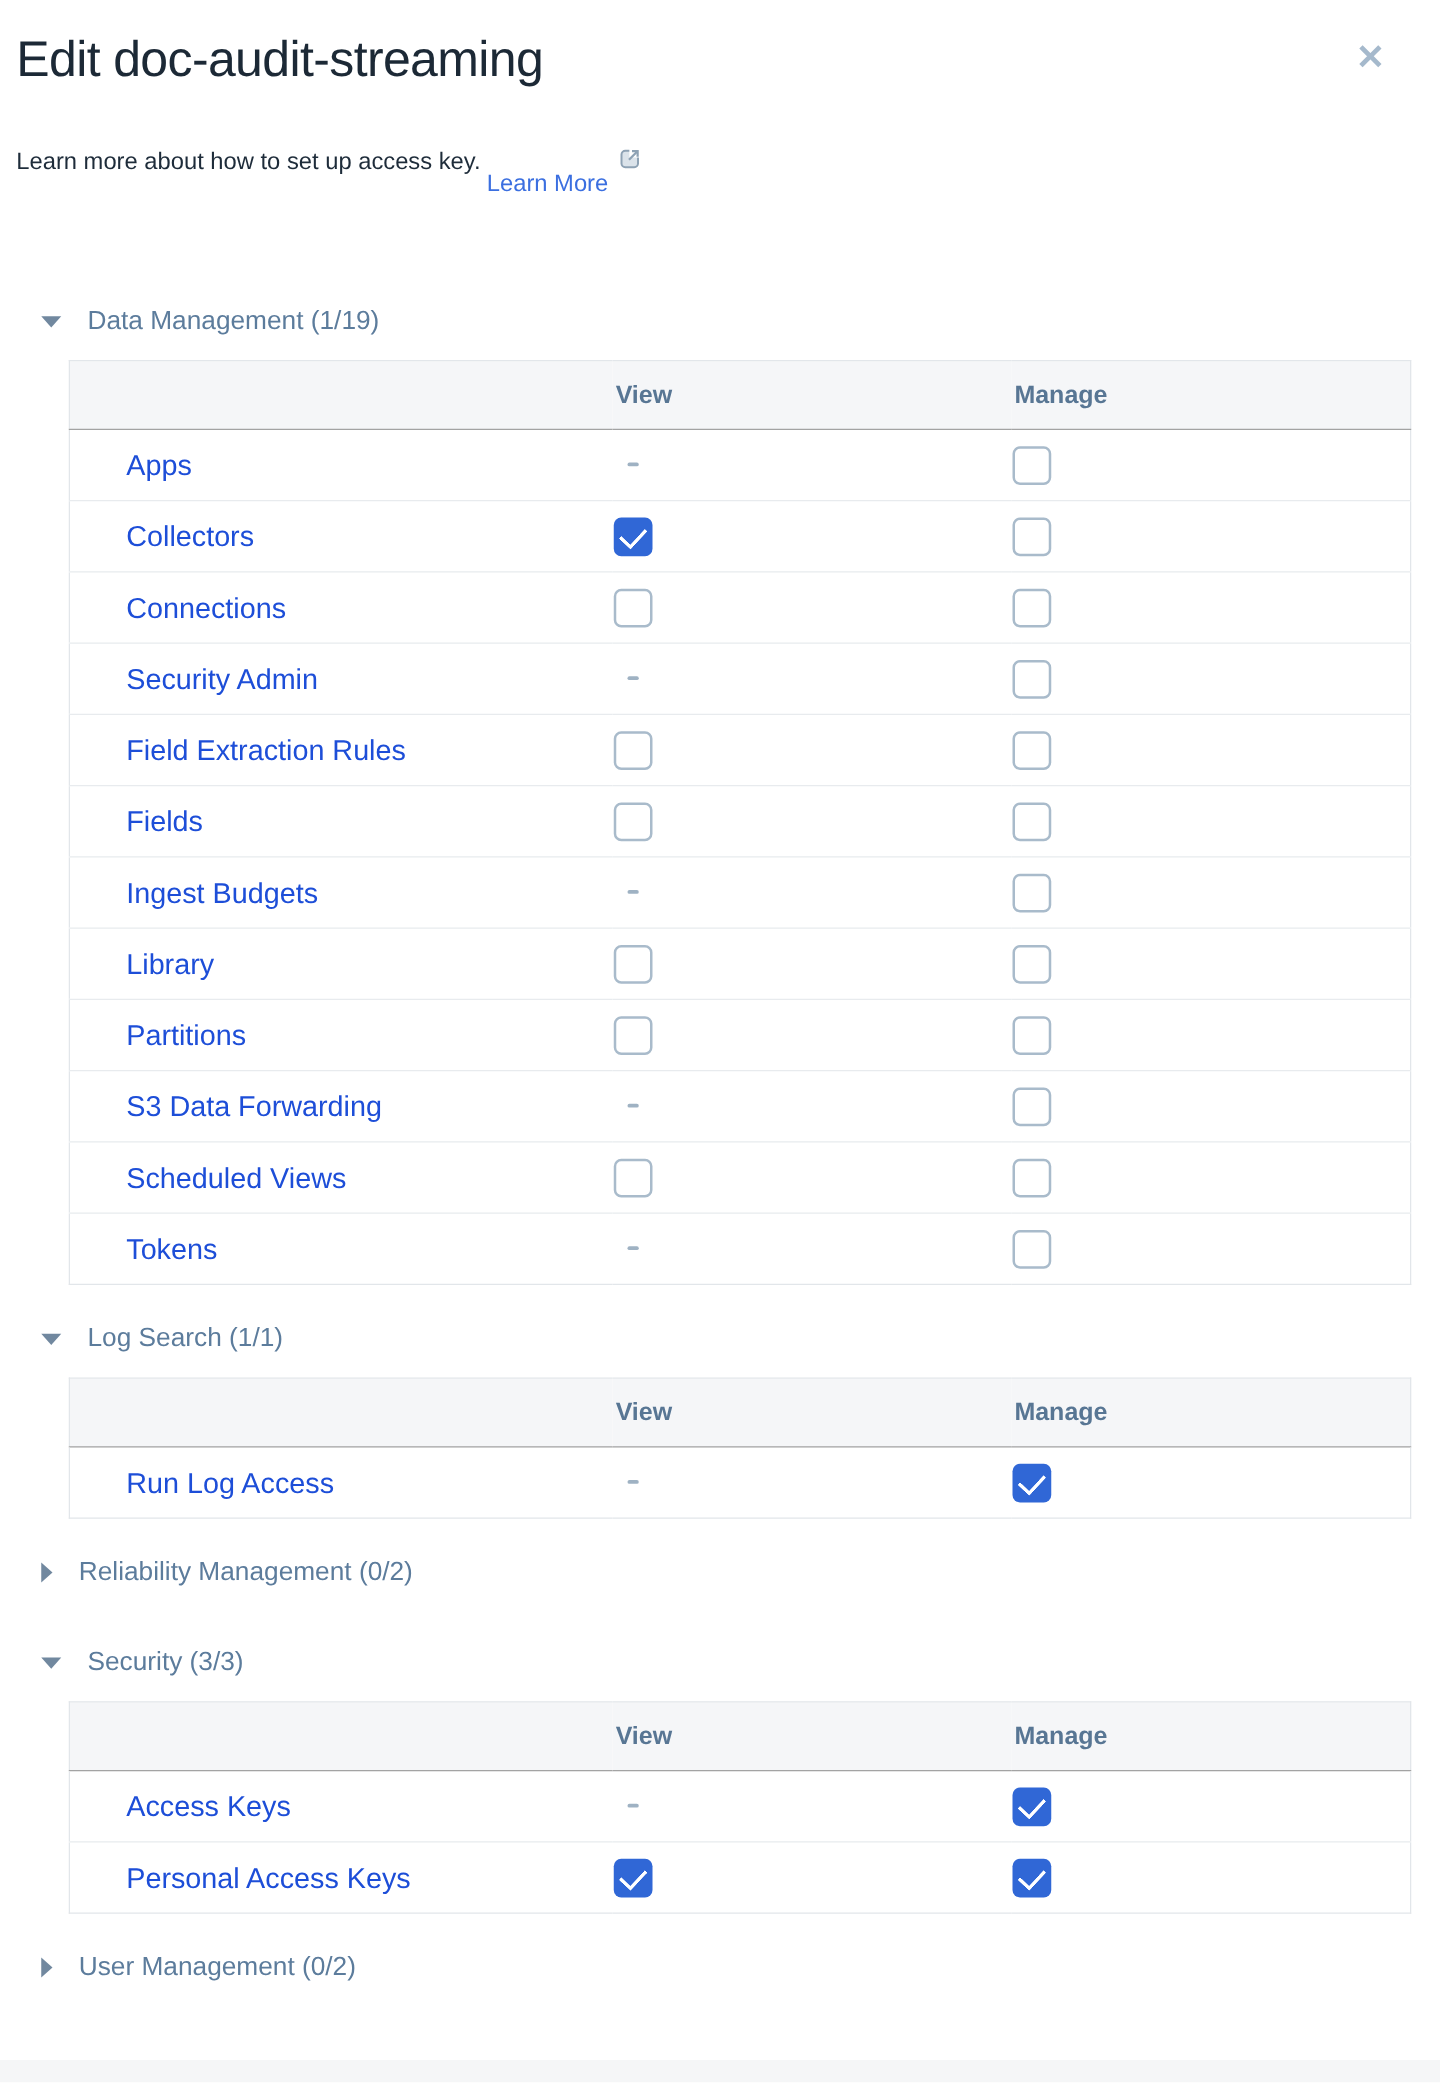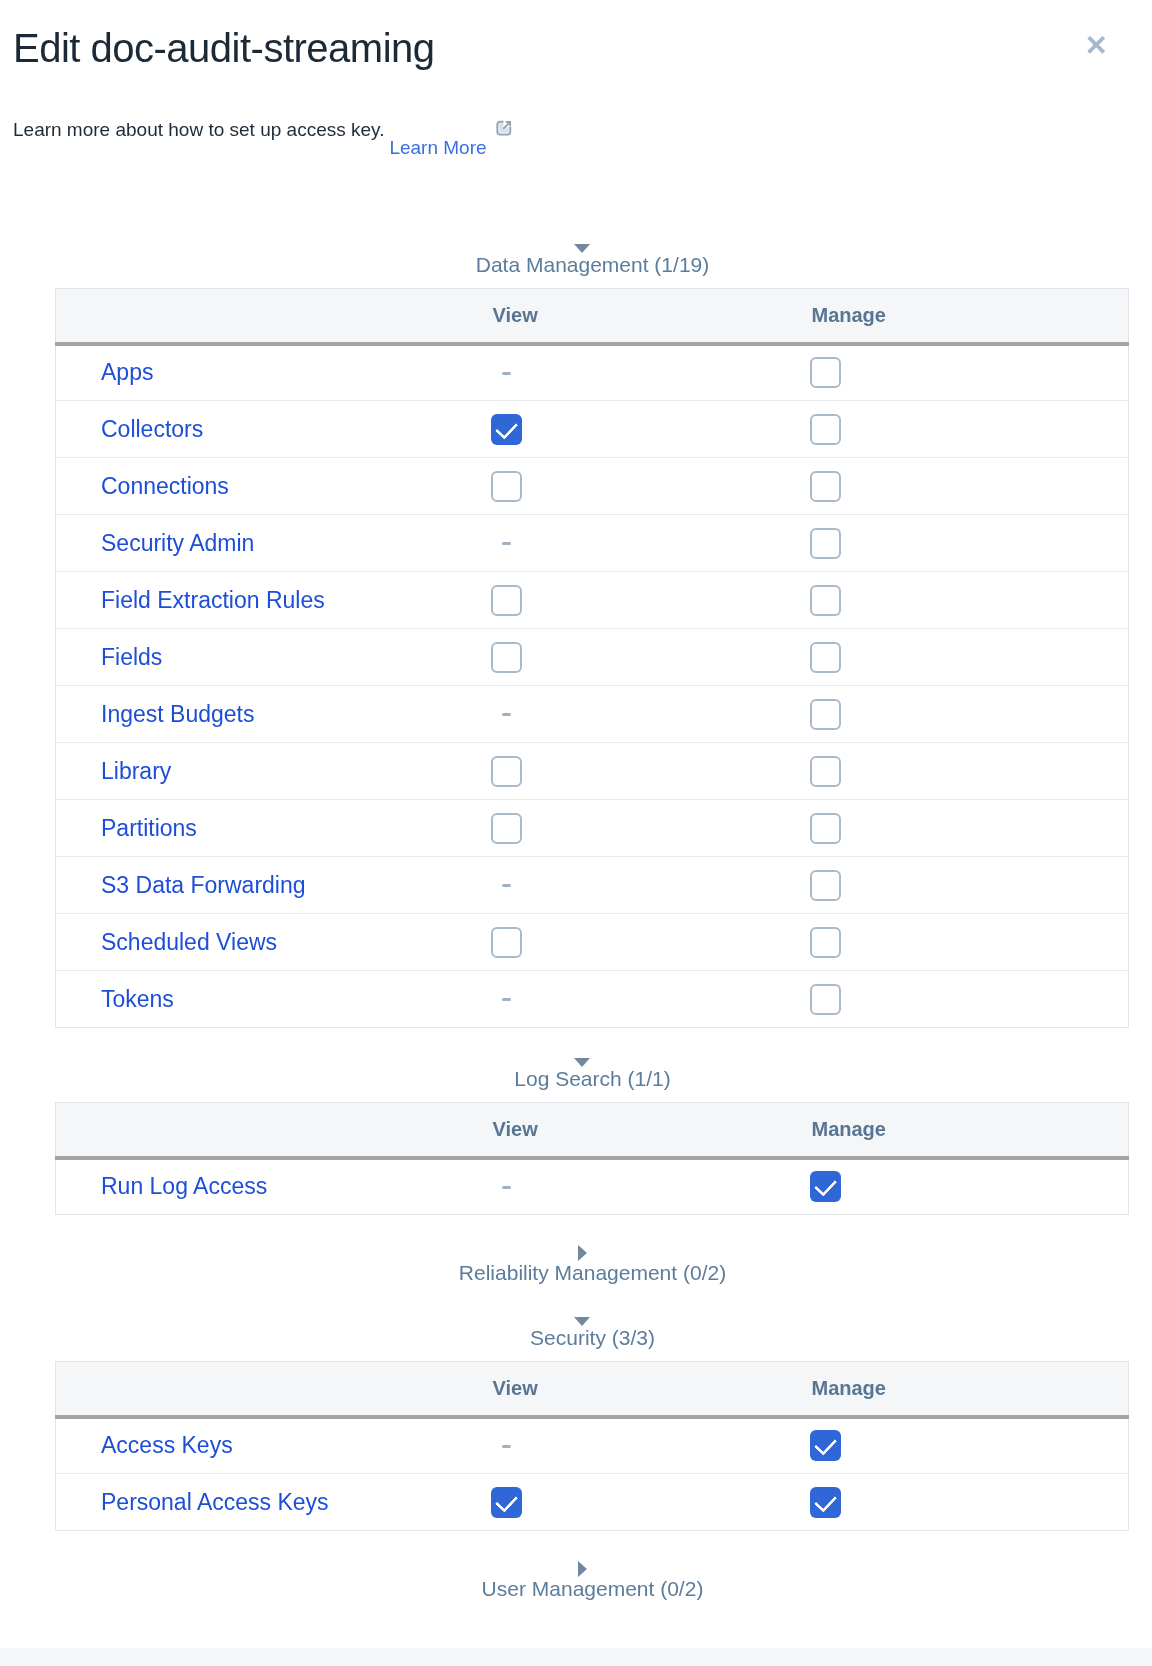--- a/index.html
+++ b/index.html
@@ -41,21 +41,20 @@
   .ext-icon { margin-left:8px; display:inline-block; }
 
   .sections { margin-top:84px; }
 
   .section-header {
     display:flex; align-items:center;
     height:26px;
     padding-left:20px;
     margin-bottom:18px;
     cursor:pointer;
-    flex-direction:column;
   }
   .section.collapsed .section-header { margin-bottom:46px; }
   .caret { width:0; height:0; margin-right:21px; flex:0 0 auto; }
   .caret.down {
     border-left:8px solid transparent;
     border-right:8px solid transparent;
     border-top:9px solid #71889f;
   }
   .caret.right {
     border-top:8px solid transparent;
@@ -73,21 +72,21 @@
     table-layout:fixed;
     border:1px solid #e2e6ea;
   }
   .perm-table th {
     background:#f5f6f8;
     height:55px;
     text-align:left;
     font-size:20px; font-weight:700;
     color:#587694;
     padding:0 0 0 3px;
-    border-bottom:4px solid #a3a3a3;
+    border-bottom:1px solid #a3a3a3;
   }
   .perm-table td {
     height:57px;
     border-bottom:1px solid #e8ebee;
     vertical-align:middle;
     padding:0;
   }
   .perm-table tr:last-child td { border-bottom:none; }
   td.label-cell {
     padding-left:45px;

